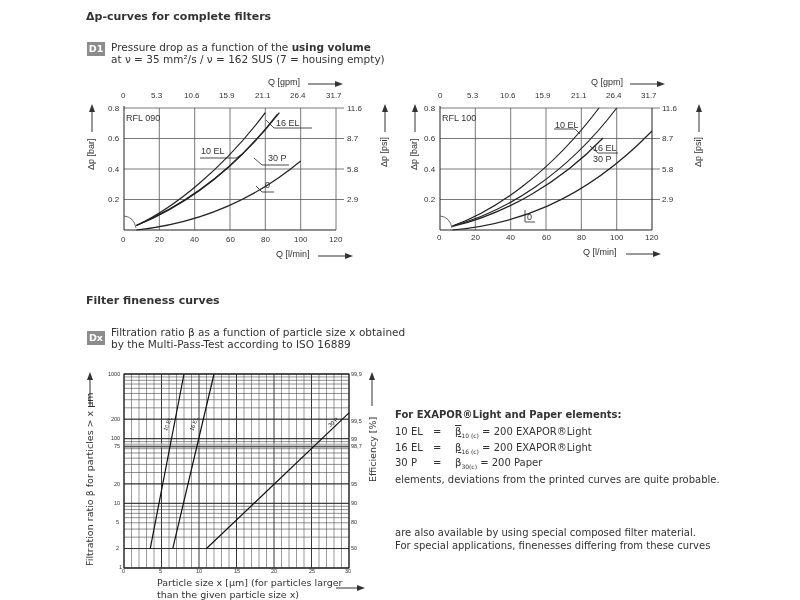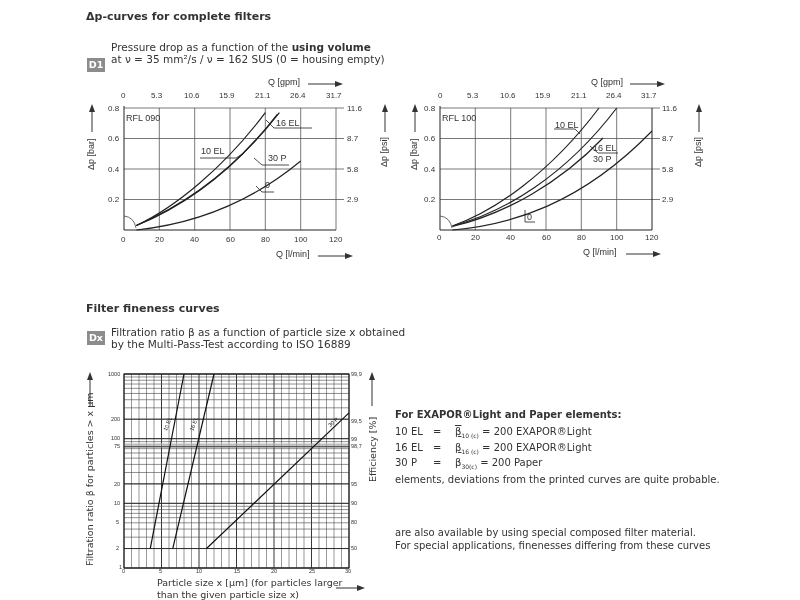--- a/index.html
+++ b/index.html
@@ -18,24 +18,24 @@
   .para { font-size: 10px; line-height: 12.5px; color: #333; }
   .abbr-row { font-size: 10px; line-height: 11.5px; white-space: nowrap; }
   .abbr-row span { display: inline-block; }
   sub { font-size: 6px; }
 </style>
 </head>
 <body>
 
 <div class="abs h-title" style="left:86px; top:10px;">Δp-curves for complete filters</div>
 
-<div class="abs badge" style="left:87px; top:42px;margin-top:16px;">D1</div>
+<div class="abs badge" style="left:87px; top:42px;">D1</div>
 <div class="abs caption" style="left:111px; top:41px;">
   <div><span>Pressure drop as a function of the </span><b>using volume</b></div>
-  <div>at ν = 35 mm²/s / ν = 162 SUS (0 = housing empty)</div>
+  <div>at ν = 35 mm²/s / ν = 162 SUS (7 = housing empty)</div>
 </div>
 
 <div>
 
   <div class="abs axis-label" style="left:268px; top:77px;">Q [gpm]</div>
   <svg style="left:308px; top:80px;" width="36" height="8">
     <line x1="0" y1="4" x2="28" y2="4" stroke="#333" stroke-width="1"></line>
       <polygon points="27,1 35,4 27,7" fill="#333"></polygon>
   </svg>
 
@@ -209,21 +209,21 @@
       <polygon points="27,1 35,4 27,7" fill="#333"></polygon>
   </svg>
 
   <svg style="left:695px; top:104px;" width="8" height="30">
     <polygon points="1,8 4,0 7,8" fill="#333"></polygon>
       <line x1="4" y1="7" x2="4" y2="28" stroke="#333"></line>
   </svg>
   <div class="abs axis-label vert" style="left:693px; top:167px;">Δp [psi]</div>
 </div>
 
-<div class="abs h-title" style="left:86px; top:302px;">Filter fineness curves</div>
+<div class="abs h-title" style="left:86px; top:294px;">Filter fineness curves</div>
 <div class="abs badge" style="left:87px; top:331px;">Dx</div>
 <div class="abs caption" style="left:111px; top:326px;">
   <div>Filtration ratio β as a function of particle size x obtained</div>
   <div>by the Multi-Pass-Test according to ISO 16889</div>
 </div>
 
 <div>
   <svg style="left:86px; top:372px;" width="8" height="36">
     <polygon points="1,8 4,0 7,8" fill="#333"></polygon>
       <line x1="4" y1="7" x2="4" y2="34" stroke="#333"></line>

